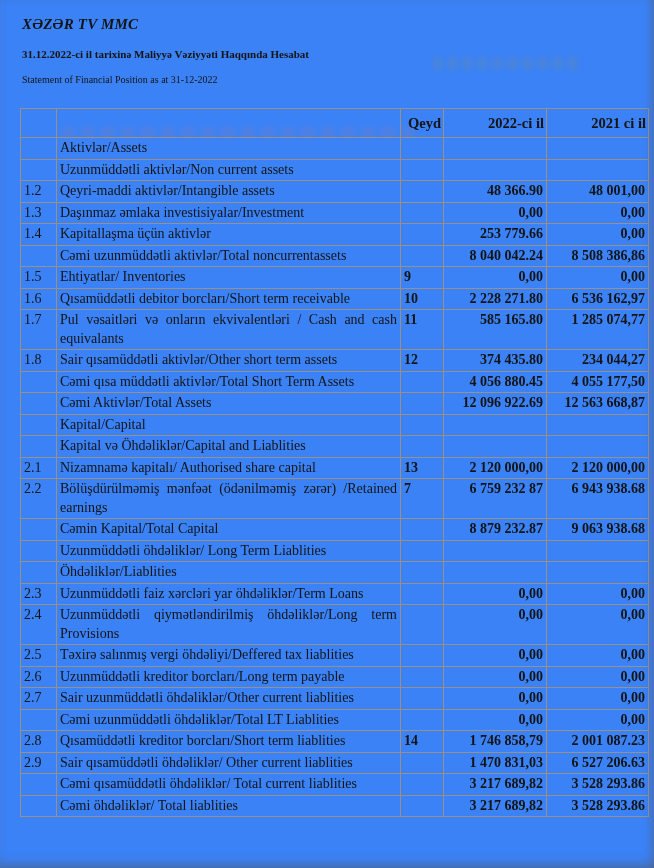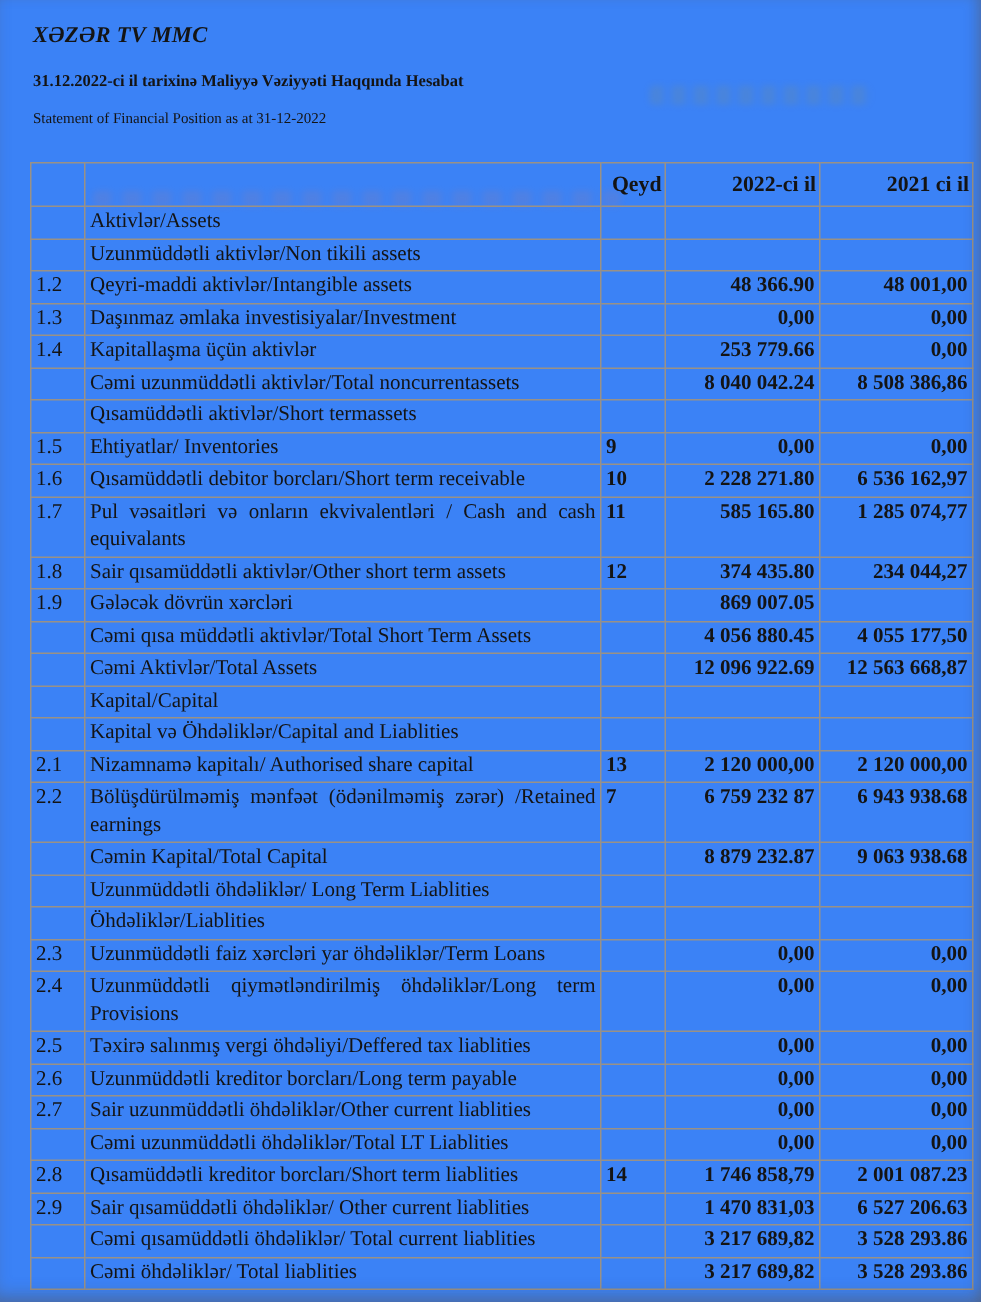--- a/index.html
+++ b/index.html
@@ -94,21 +94,21 @@
     <tbody id="rows-body">
         <tr class="section">
           <td class="c-num"></td>
           <td class="c-desc">Aktivlər/Assets</td>
           <td class="c-qeyd"></td>
           <td class="c-v2022"></td>
           <td class="c-v2021"></td>
         </tr>
         <tr class="item">
           <td class="c-num"></td>
-          <td class="c-desc">Uzunmüddətli aktivlər/Non tikili assets</td>
+          <td class="c-desc">Uzunmüddətli aktivlər/Non current assets</td>
           <td class="c-qeyd"></td>
           <td class="c-v2022"></td>
           <td class="c-v2021"></td>
         </tr>
         <tr class="item">
           <td class="c-num">1.2</td>
           <td class="c-desc">Qeyri-maddi aktivlər/Intangible assets</td>
           <td class="c-qeyd"></td>
           <td class="c-v2022">48 366.90</td>
           <td class="c-v2021">48 001,00</td>
@@ -126,27 +126,20 @@
           <td class="c-qeyd"></td>
           <td class="c-v2022">253 779.66</td>
           <td class="c-v2021">0,00</td>
         </tr>
         <tr class="total">
           <td class="c-num"></td>
           <td class="c-desc">Cəmi uzunmüddətli aktivlər/Total noncurrentassets</td>
           <td class="c-qeyd"></td>
           <td class="c-v2022">8 040 042.24</td>
           <td class="c-v2021">8 508 386,86</td>
-        </tr>
-        <tr class="section">
-          <td class="c-num"></td>
-          <td class="c-desc">Qısamüddətli aktivlər/Short termassets</td>
-          <td class="c-qeyd"></td>
-          <td class="c-v2022"></td>
-          <td class="c-v2021"></td>
         </tr>
         <tr class="item">
           <td class="c-num">1.5</td>
           <td class="c-desc">Ehtiyatlar/ Inventories</td>
           <td class="c-qeyd">9</td>
           <td class="c-v2022">0,00</td>
           <td class="c-v2021">0,00</td>
         </tr>
         <tr class="item">
           <td class="c-num">1.6</td>
@@ -162,27 +155,20 @@
           <td class="c-v2022">585 165.80</td>
           <td class="c-v2021">1 285 074,77</td>
         </tr>
         <tr class="item">
           <td class="c-num">1.8</td>
           <td class="c-desc">Sair qısamüddətli aktivlər/Other short term assets</td>
           <td class="c-qeyd">12</td>
           <td class="c-v2022">374 435.80</td>
           <td class="c-v2021">234 044,27</td>
         </tr>
-        <tr class="item">
-          <td class="c-num">1.9</td>
-          <td class="c-desc">Gələcək dövrün xərcləri</td>
-          <td class="c-qeyd"></td>
-          <td class="c-v2022">869 007.05</td>
-          <td class="c-v2021"></td>
-        </tr>
         <tr class="total">
           <td class="c-num"></td>
           <td class="c-desc">Cəmi qısa müddətli aktivlər/Total Short Term Assets</td>
           <td class="c-qeyd"></td>
           <td class="c-v2022">4 056 880.45</td>
           <td class="c-v2021">4 055 177,50</td>
         </tr>
         <tr class="total">
           <td class="c-num"></td>
           <td class="c-desc">Cəmi Aktivlər/Total Assets</td>

